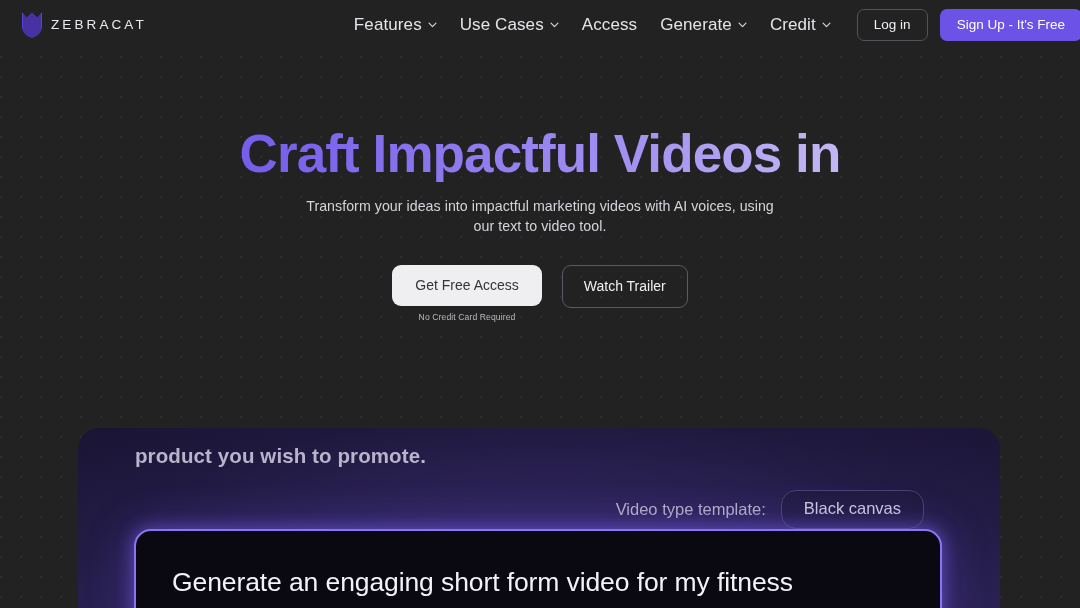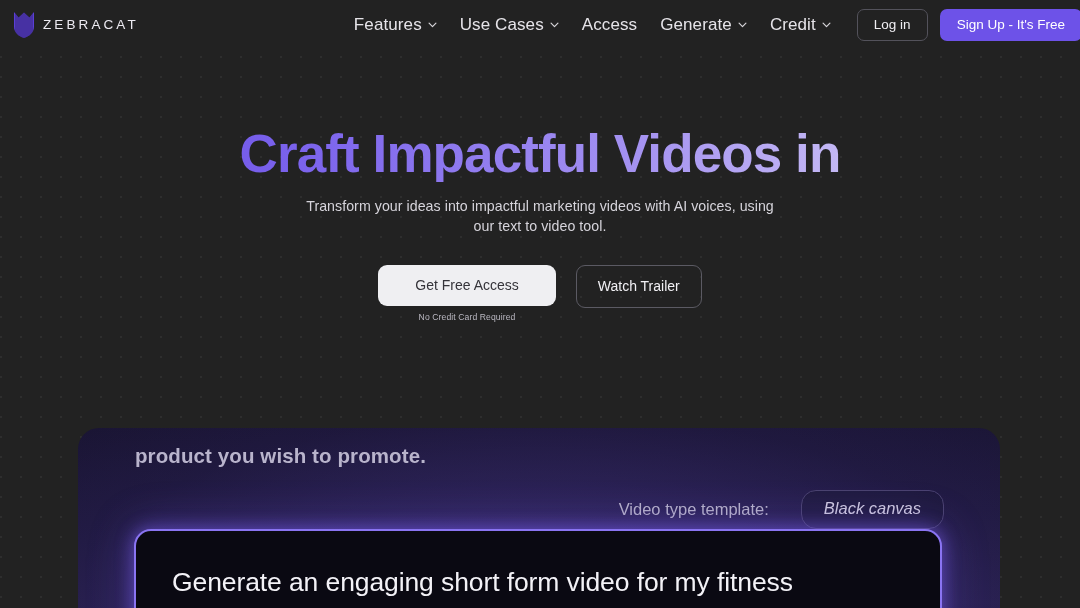--- a/index.html
+++ b/index.html
@@ -27,21 +27,21 @@
     pointer-events:none;
   }
 
   
   .nav {
     position:relative;
     z-index:5;
     height:49px;
     display:flex;
     align-items:center;
-    padding:0 0 0 12px;
+    padding:0 0 0 20px;
   }
   .brand {
     display:flex;
     align-items:center;
     gap:9px;
     padding-left:2px;
   }
   .brand-mark { width:20px; height:26px; display:block; }
   .brand-name {
     color:#ECEAF1;
@@ -136,21 +136,21 @@
     gap:20px;
   }
   .cta-left { display:flex; flex-direction:column; align-items:center; }
   .btn-primary {
     background:#EFEFF2;
     color:#35343A;
     border:0;
     border-radius:9px;
     font-size:14px;
     font-family:inherit;
-    padding:12px 37px 13px;
+    padding:12px 23px 13px;
     cursor:pointer;
     white-space:nowrap;
   }
   .note {
     margin-top:6px;
     color:#B9B7C0;
     font-size:8.6px;
     letter-spacing:0.1px;
     white-space:nowrap;
   }
@@ -185,40 +185,39 @@
     left:57px; top:16px;
     color:#B9B4CC;
     font-size:20.5px;
     letter-spacing:0.1px;
     white-space:nowrap;
     font-weight:bold;
   }
 
   .tmpl-row {
     position:absolute;
-    right:56px; top:62px;
-    display:flex;
-    align-items:center;
-    gap:32px;
+    right:76px; top:62px;
+    display:flex;
+    align-items:center;
+    gap:15px;
   }
   .tmpl-label {
     color:#B6B1C8;
     font-size:16.5px;
     white-space:nowrap;
   }
   .tmpl-chip {
     border:1px solid #4A4270;
     border-radius:15px;
     padding:8px 22px 10px;
     color:#CFCADF;
     font-size:16.5px;
     background:rgba(30,25,58,0.55);
     white-space:nowrap;
     cursor:pointer;
-    font-style:italic;
   }
 
   .prompt-box {
     position:absolute;
     left:56px; top:101px;
     width:808px; height:132px;
     border-radius:17px;
     background:#0A0912;
     border:2px solid #8A74F2;
     box-shadow:0 0 16px 2px rgba(124,96,240,0.50), 0 0 40px 6px rgba(110,84,230,0.25);

